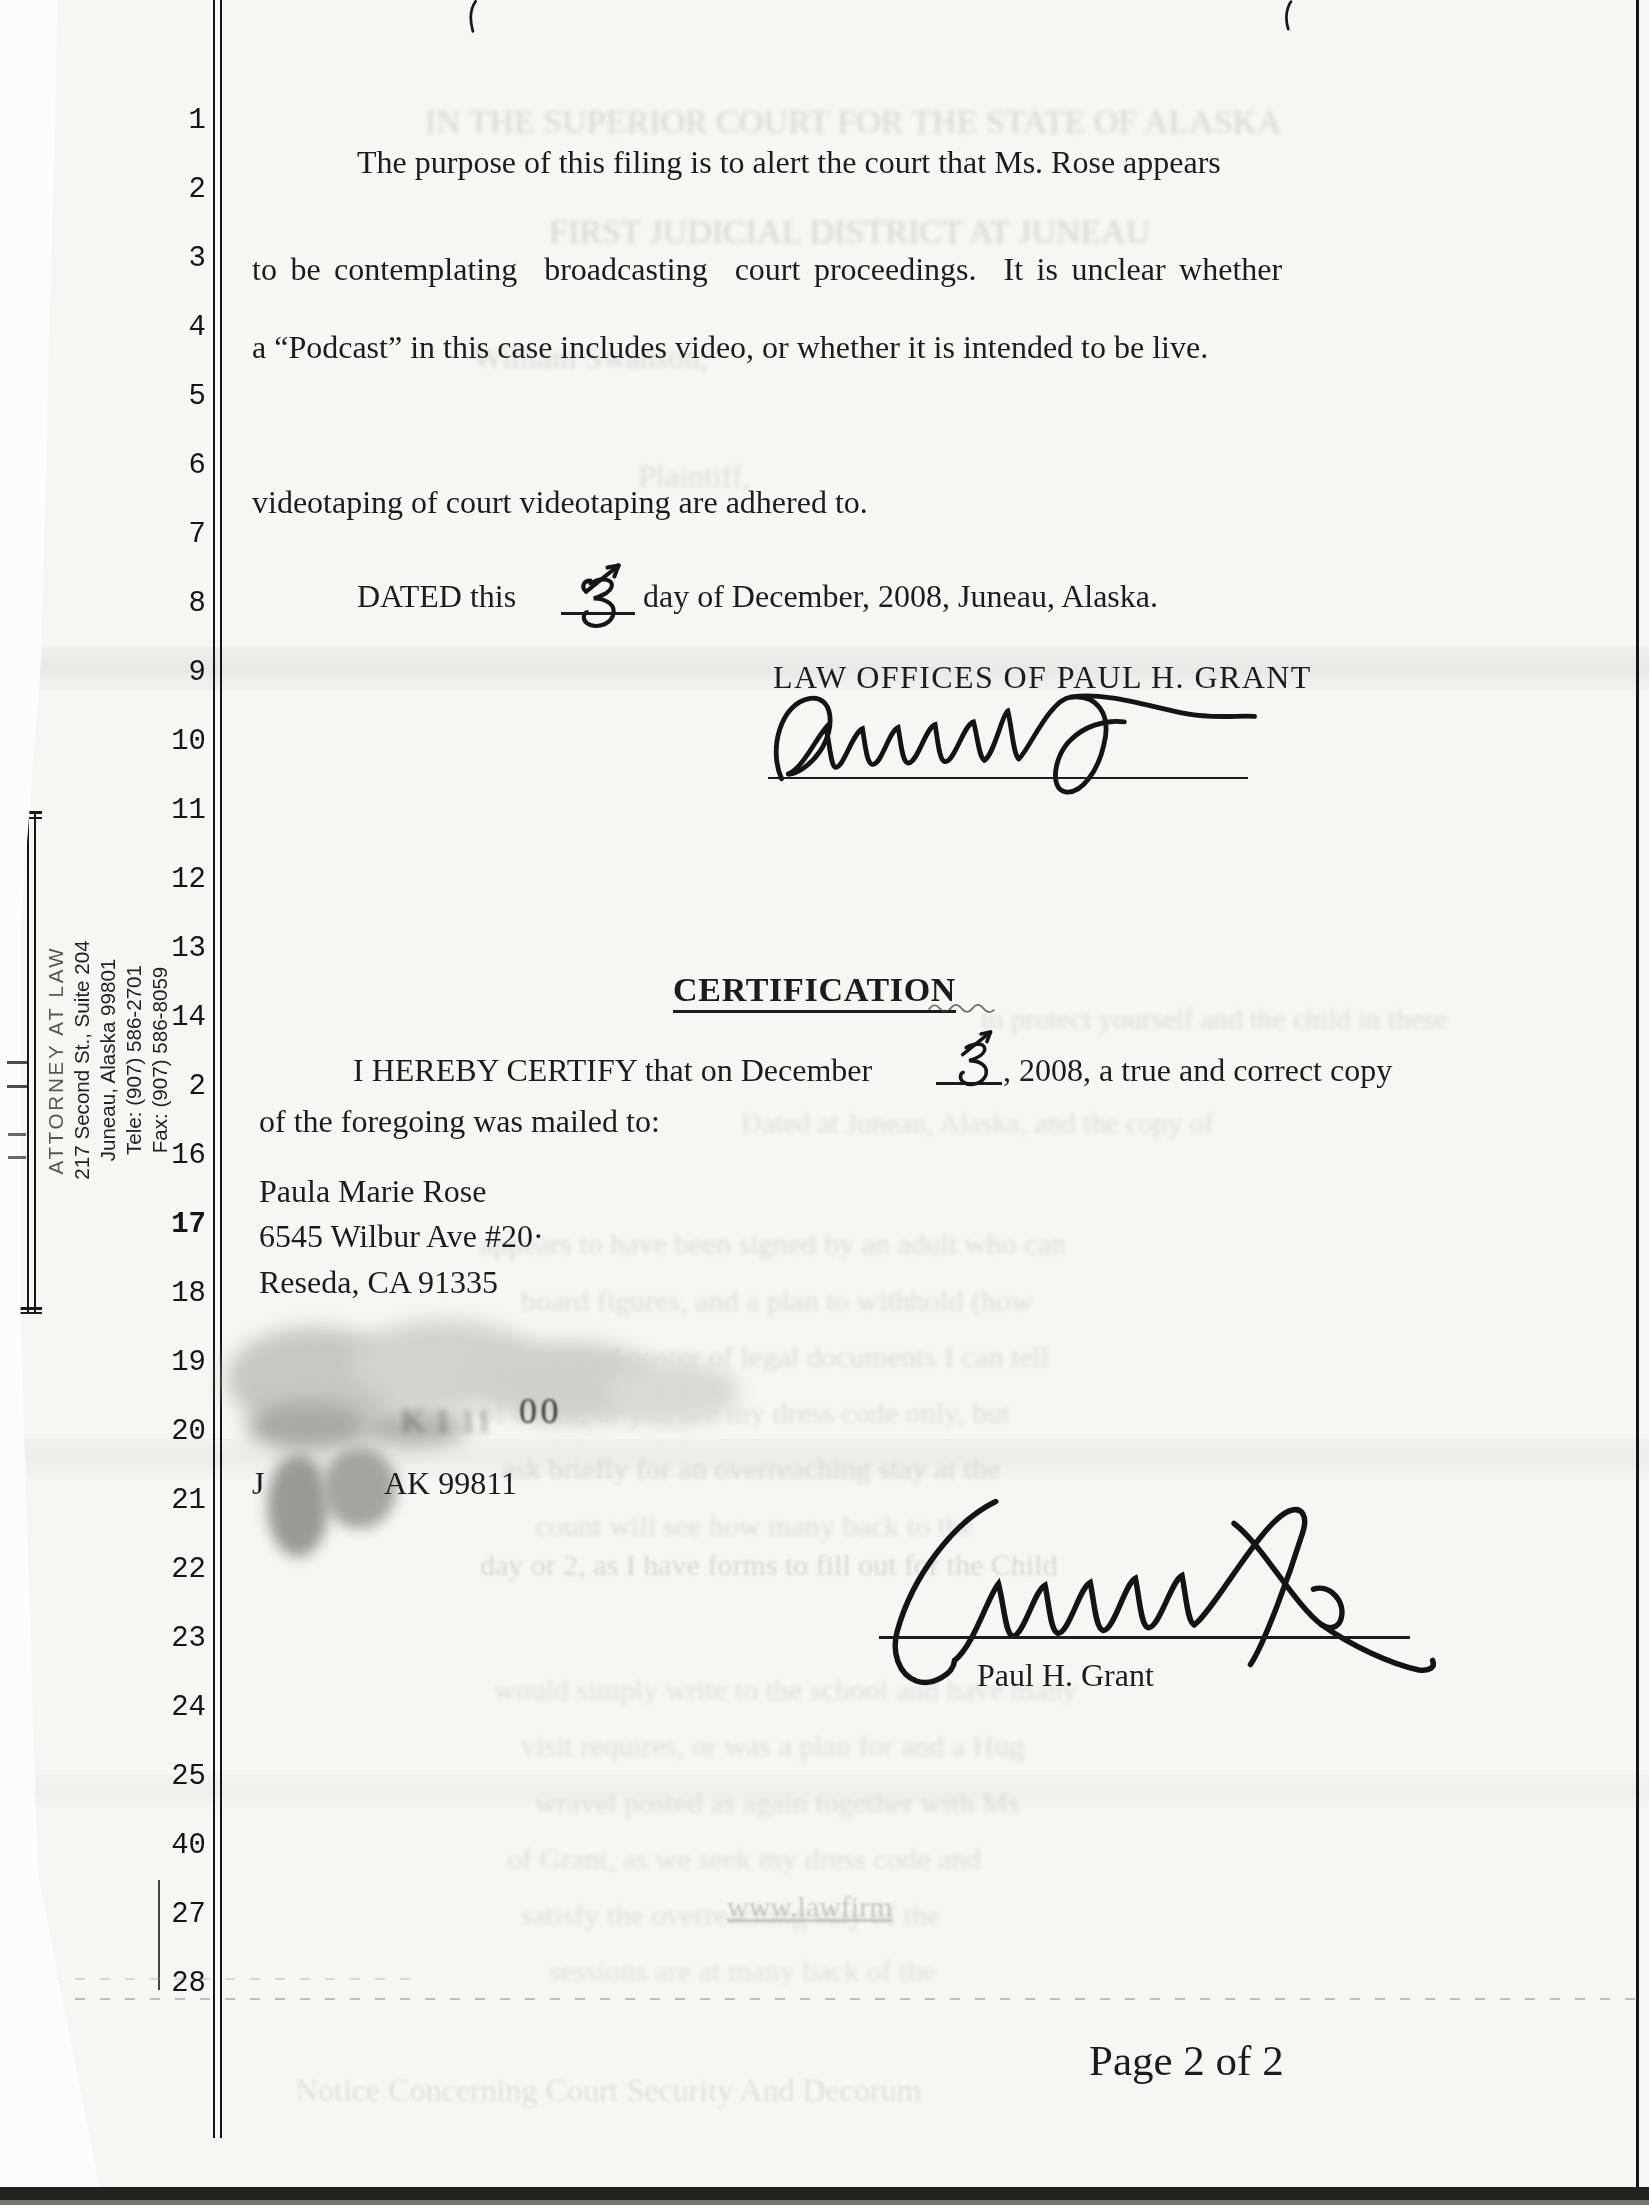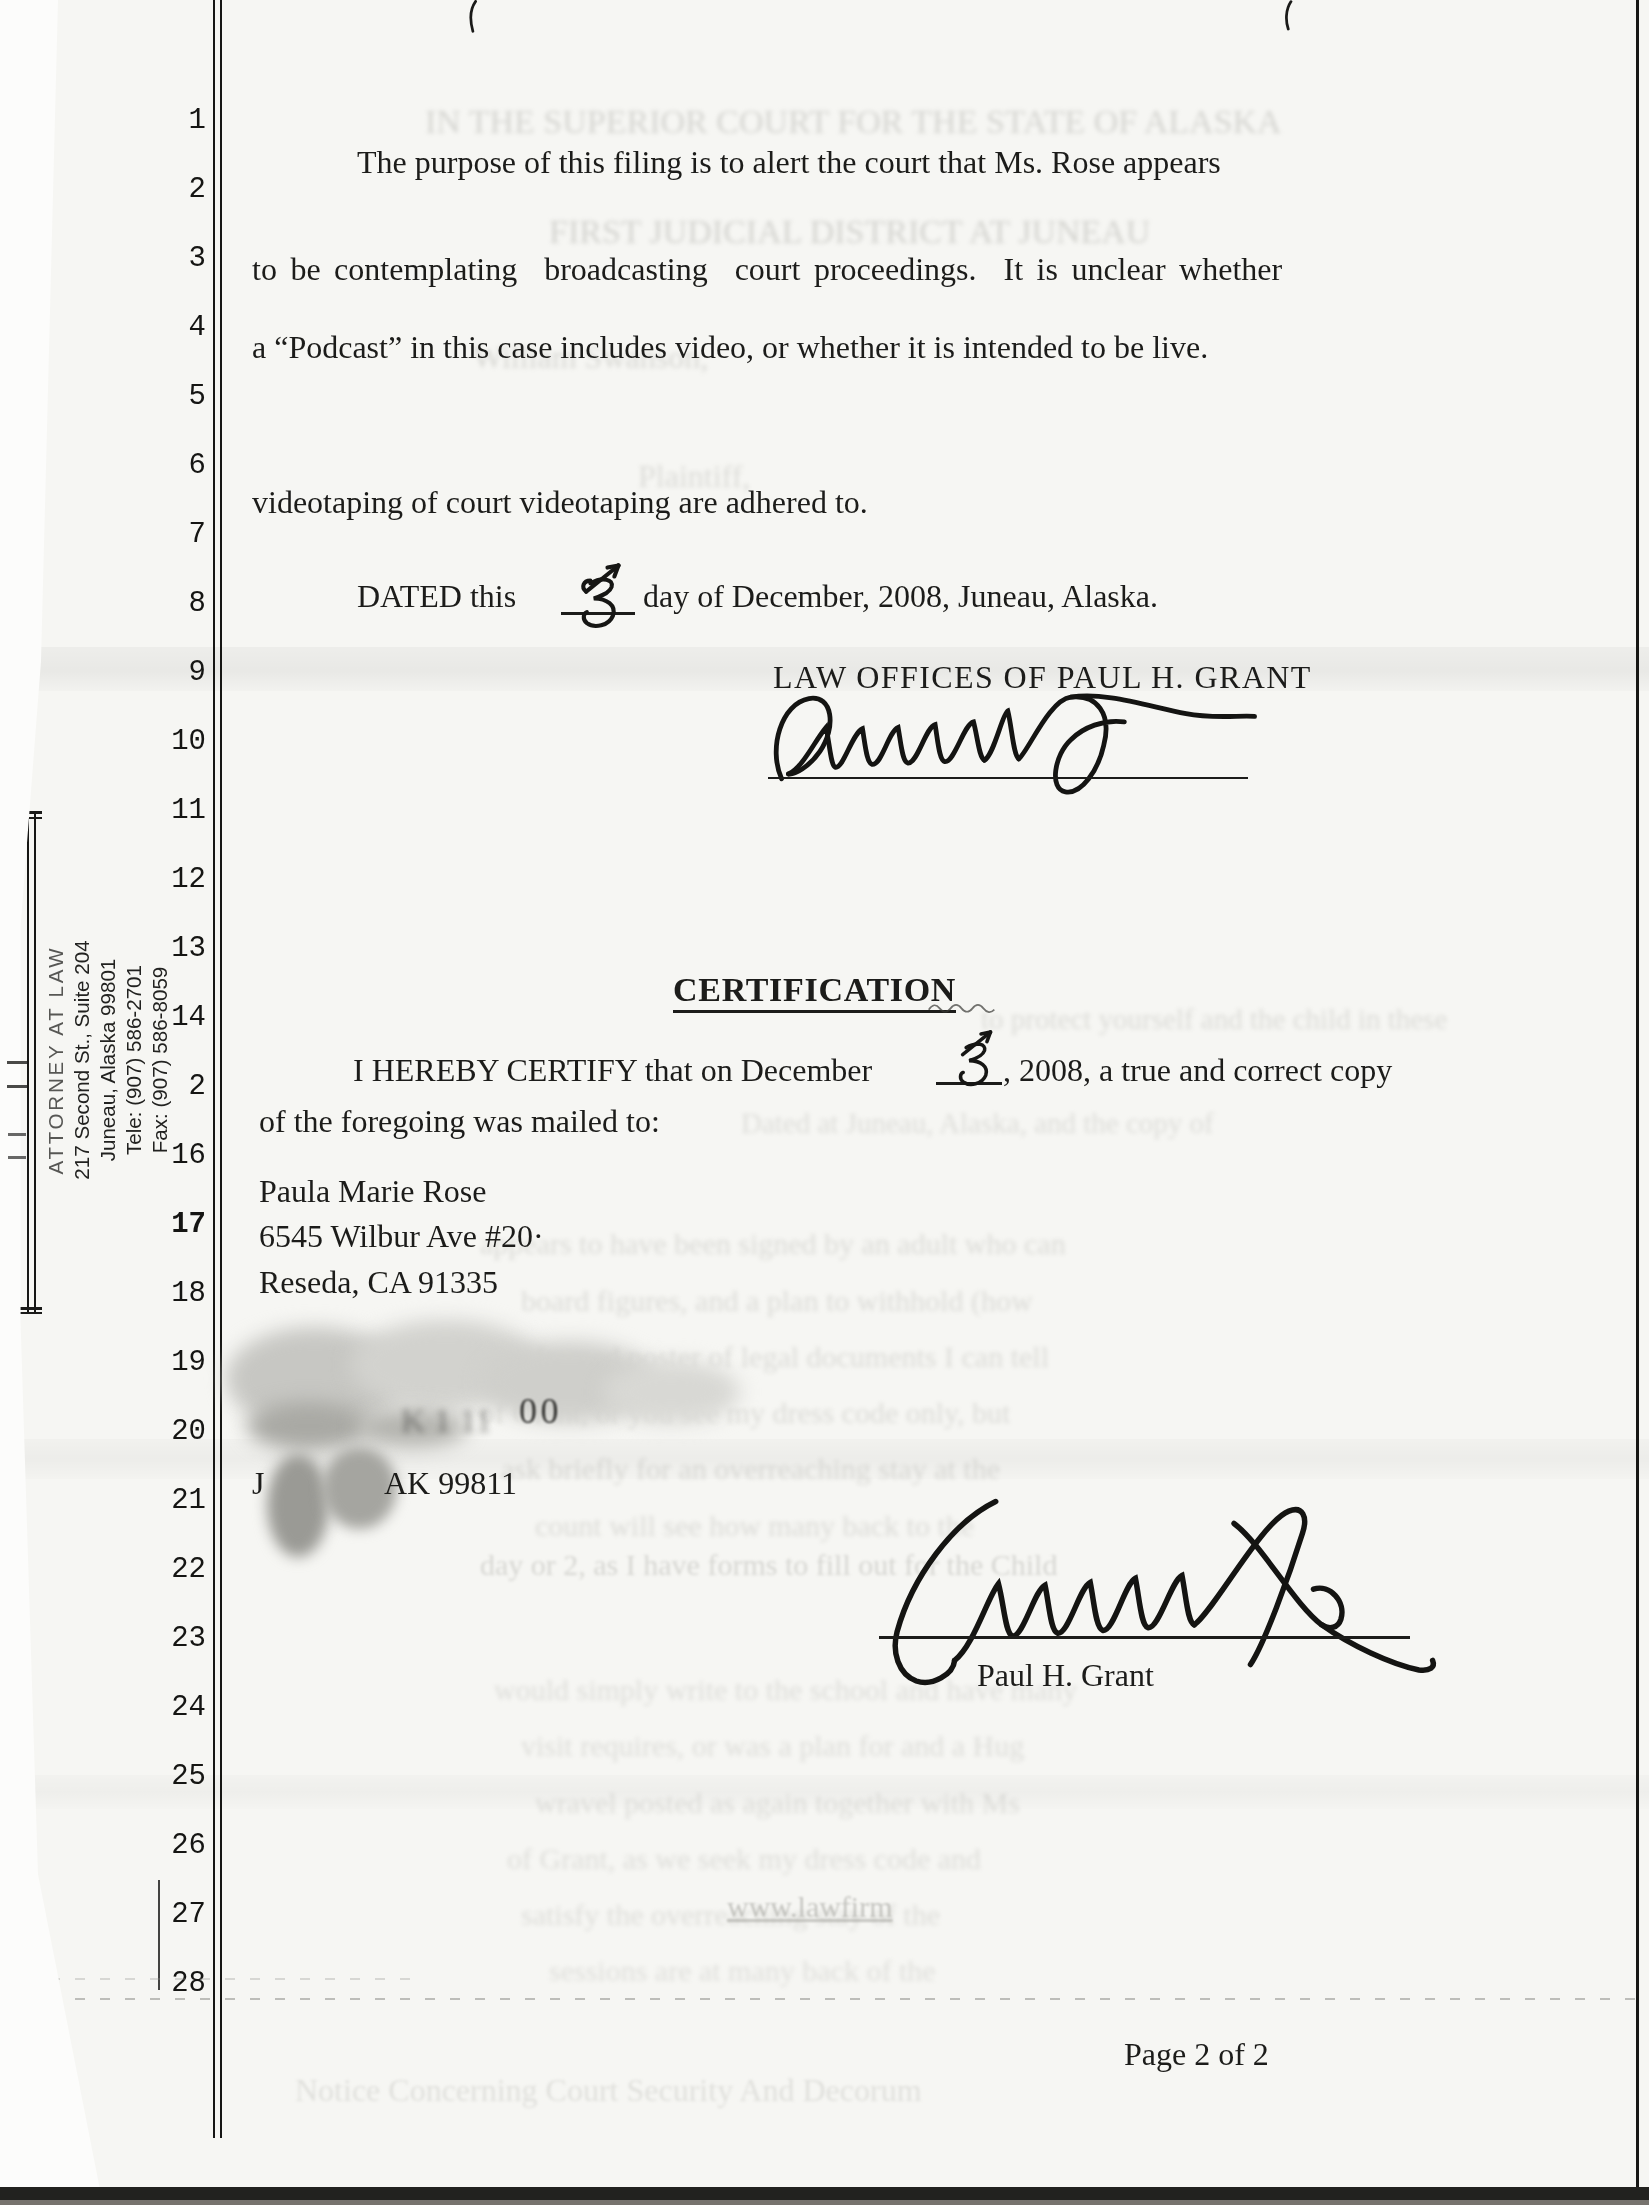--- a/index.html
+++ b/index.html
@@ -82,21 +82,21 @@
       <div class="linenum" style="top: 1139px;">16</div>
       <div class="linenum" style="top: 1208px; font-weight: bold;">17</div>
       <div class="linenum" style="top: 1277px;">18</div>
       <div class="linenum" style="top: 1346px;">19</div>
       <div class="linenum" style="top: 1415px;">20</div>
       <div class="linenum" style="top: 1484px;">21</div>
       <div class="linenum" style="top: 1553px;">22</div>
       <div class="linenum" style="top: 1622px;">23</div>
       <div class="linenum" style="top: 1691px;">24</div>
       <div class="linenum" style="top: 1760px;">25</div>
-      <div class="linenum" style="top: 1829px;">26</div>
+      <div class="linenum" style="top: 1829px;">40</div>
       <div class="linenum" style="top: 1898px;">27</div>
       <div class="linenum" style="top: 1967px;">28</div>
     </div>
 
   <div class="vrule" style="left:213px;top:0;height:2138px;"></div>
   <div class="vrule" style="left:220px;top:0;height:2138px;"></div>
 
   <div class="vrule" style="left:1636px;top:0;height:2187px;width:3.4px;"></div>
 
   <div class="vrule" style="left:158px;top:1880px;height:110px;opacity:.8;"></div>
@@ -192,21 +192,21 @@
       <path d="M560 62 C600 92 648 180 688 210 C700 218 712 214 716 202 C724 176 700 150 676 158"></path>
       <path d="M688 210 C730 240 790 268 830 276 C846 278 854 272 850 262"></path>
     </g>
   </svg>
   <div class="underline-bar" style="left:879px;top:1636px;width:531px;"></div>
   <div class="txt" style="left:977px;top:1658px;">Paul H. Grant</div>
 
   <div class="dash-line" style="left:0;top:1998px;width:1650px;"></div>
   <div class="dash-line" style="left:0;top:1978px;width:411px;opacity:.3;"></div>
 
-  <div class="txt" style="left:1124px;top:2037px;font-size:32px;text-align:right;">Page 2 of 2</div>
+  <div class="txt" style="left:1089px;top:2037px;font-size:43px;text-align:right;">Page 2 of 2</div>
 
   <svg style="left:466px;top:0;" width="20.6" height="34" viewBox="0 0 30 50">
     <path d="M14 2 C4 16 6 32 10 46" fill="none" stroke="#1a1a18" stroke-width="4" stroke-linecap="round"></path>
   </svg>
   <svg style="left:1280px;top:0;" width="20.6" height="32" viewBox="0 0 30 46">
     <path d="M16 2 C8 14 8 30 12 42" fill="none" stroke="#1a1a18" stroke-width="4" stroke-linecap="round"></path>
   </svg>
 
   <div class="edge-wedge"></div>
   <div class="abs" style="left:6.9px;top:1061px;width:20.6px;height:3.4px;background:#2a2a28;opacity:.85;"></div>

